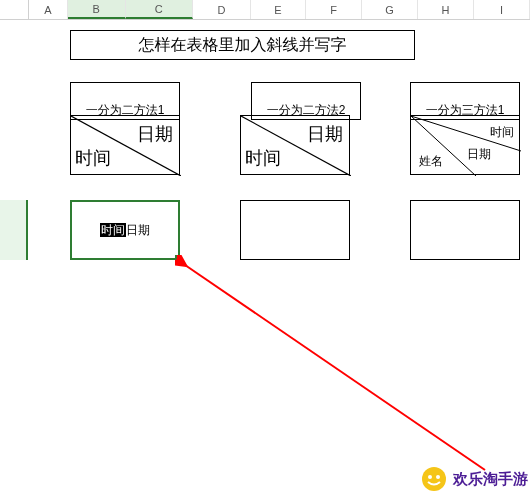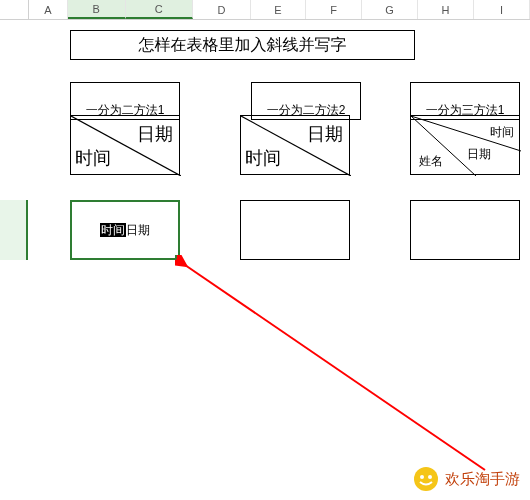--- a/index.html
+++ b/index.html
@@ -116,25 +116,25 @@
 }
 
 .arrow-svg {
   position: absolute;
   left: 145px; top: 235px;
   pointer-events: none;
 }
 
 .watermark {
   position: absolute;
-  bottom: 8px; right: 10px;
+  bottom: 8px; right: 2px;
   display: flex; align-items: center;
   font-size: 15px;
-  color: #c2410c;
-  font-weight: normal;
+  color: #4c1d95;
+  font-weight: bold;
 }
 .wm-logo {
   width: 26px; height: 26px;
   margin-right: 6px;
   display: flex; align-items: center; justify-content: center;
 }
 </style>
 </head>
 <body>
 

